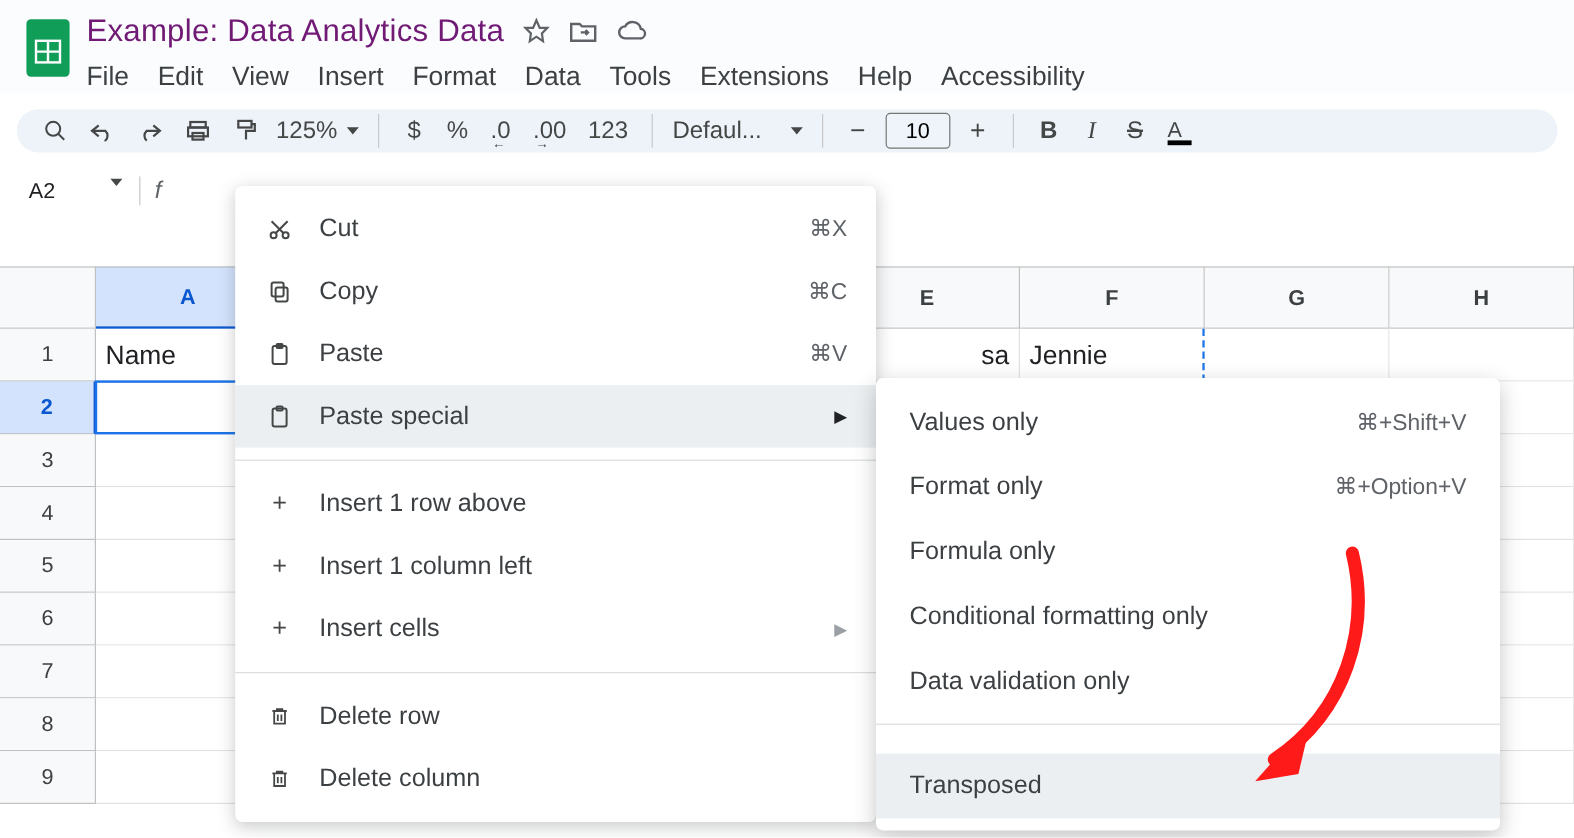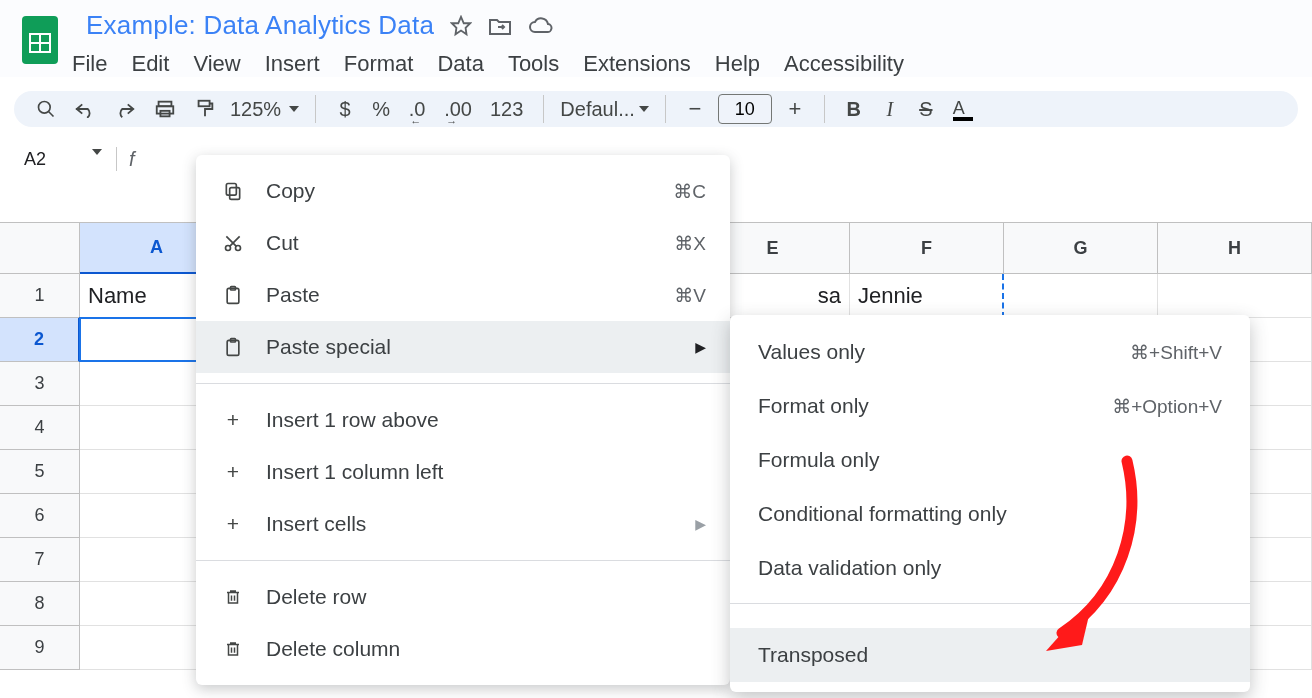--- a/index.html
+++ b/index.html
@@ -4,31 +4,31 @@
 <style>
 * { box-sizing: border-box; margin: 0; padding: 0; font-family: Arial, Helvetica, sans-serif; }
 body { background: #fff; width: 1312px; height: 698px; overflow: hidden; position: relative; }
 
 
 .header { display: flex; align-items: flex-start; padding: 10px 0 0 16px; background: #fbfcfe; }
 .logo { width: 48px; height: 60px; display: flex; align-items: center; justify-content: center; }
 .logo svg { width: 40px; height: 52px; }
 .title-area { flex: 1; padding-left: 8px; }
 .title-row { display: flex; align-items: center; gap: 16px; }
-.doc-title { font-size: 26px; color: #3b82f6; font-weight: 400; letter-spacing: 0.2px; margin-left: 14px; }
+.doc-title { font-size: 26px; color: #701a75; font-weight: 400; letter-spacing: 0.2px; }
 .title-icon { color: #5f6368; display: inline-flex; }
 .menubar { display: flex; gap: 24px; padding-top: 10px; font-size: 22px; color: #3c4043; }
 .menubar-item { cursor: pointer; }
 
 
 .toolbar { margin: 14px 14px 0 14px; background: #eef3fa; border-radius: 28px; height: 36px; display: flex; align-items: center; padding: 0 18px; gap: 10px; }
 .tb-btn { display: inline-flex; align-items: center; justify-content: center; color: #444746; min-width: 26px; height: 30px; padding: 0 4px; }
 .tb-sep { width: 1px; height: 28px; background: #c7c7c7; margin: 0 6px; }
 .tb-text { font-size: 20px; color: #444746; }
-.font-dropdown { display: flex; align-items: center; gap: 4px; }
+.font-dropdown { display: flex; align-items: center; gap: 24px; }
 .zoom-combo { display: flex; align-items: center; gap: 8px; }
 .font-size-box { border: 1px solid #747775; border-radius: 4px; width: 54px; height: 30px; display: inline-flex; align-items: center; justify-content: center; font-size: 18px; background: #eff3fa; }
 .arrow-down { width: 0; height: 0; border-left: 5px solid transparent; border-right: 5px solid transparent; border-top: 6px solid #444746; }
 
 
 .fxrow { display: flex; align-items: center; height: 36px; padding-left: 14px; margin-top: 14px; }
 .namebox { width: 94px; display: flex; justify-content: space-between; padding: 0 6px 0 10px; font-size: 18px; color: #202124; }
 .fx-sep { width: 1px; height: 24px; background: #c7c7c7; margin: 0 8px; }
 .fx-label { font-style: italic; color: #5f6368; font-size: 20px; padding-left: 4px; }
 
@@ -304,41 +304,41 @@
         <div class="cell"></div>
       </div>
     <div class="active-cell-outline" style="top:43px;left:-1px;width:155px;height:45px"></div>
   </div>
 </div>
 
 <div class="ctx-menu">
   <div class="ctx-item">
     <span class="ci-icon">
         <svg width="20" height="20" viewBox="0 0 24 24" fill="none" stroke="#444746" stroke-width="2">
-          <rect x="8" y="8" width="12" height="14" rx="2"></rect>
-          <rect x="4" y="3" width="12" height="14" rx="2"></rect>
-        </svg>
-      </span>
-    <span class="ci-label">Copy</span>
-    <span class="ci-short">⌘C</span>
-  </div>
-  <div class="ctx-item">
-    <span class="ci-icon">
-        <svg width="20" height="20" viewBox="0 0 24 24" fill="none" stroke="#444746" stroke-width="2">
           <circle cx="6" cy="18" r="3"></circle>
           <circle cx="18" cy="18" r="3"></circle>
           <line x1="8" y1="16" x2="20" y2="4"></line>
           <line x1="16" y1="16" x2="4" y2="4"></line>
         </svg>
       </span>
     <span class="ci-label">Cut</span>
     <span class="ci-short">⌘X</span>
   </div>
   <div class="ctx-item">
     <span class="ci-icon">
+        <svg width="20" height="20" viewBox="0 0 24 24" fill="none" stroke="#444746" stroke-width="2">
+          <rect x="8" y="8" width="12" height="14" rx="2"></rect>
+          <rect x="4" y="3" width="12" height="14" rx="2"></rect>
+        </svg>
+      </span>
+    <span class="ci-label">Copy</span>
+    <span class="ci-short">⌘C</span>
+  </div>
+  <div class="ctx-item">
+    <span class="ci-icon">
         <svg width="20" height="22" viewBox="0 0 24 24" fill="none" stroke="#444746" stroke-width="2">
           <rect x="5" y="4" width="14" height="18" rx="2"></rect>
           <rect x="9" y="2" width="6" height="4" rx="1"></rect>
         </svg>
       </span>
     <span class="ci-label">Paste</span>
     <span class="ci-short">⌘V</span>
   </div>
   <div class="ctx-item hl">
     <span class="ci-icon">

